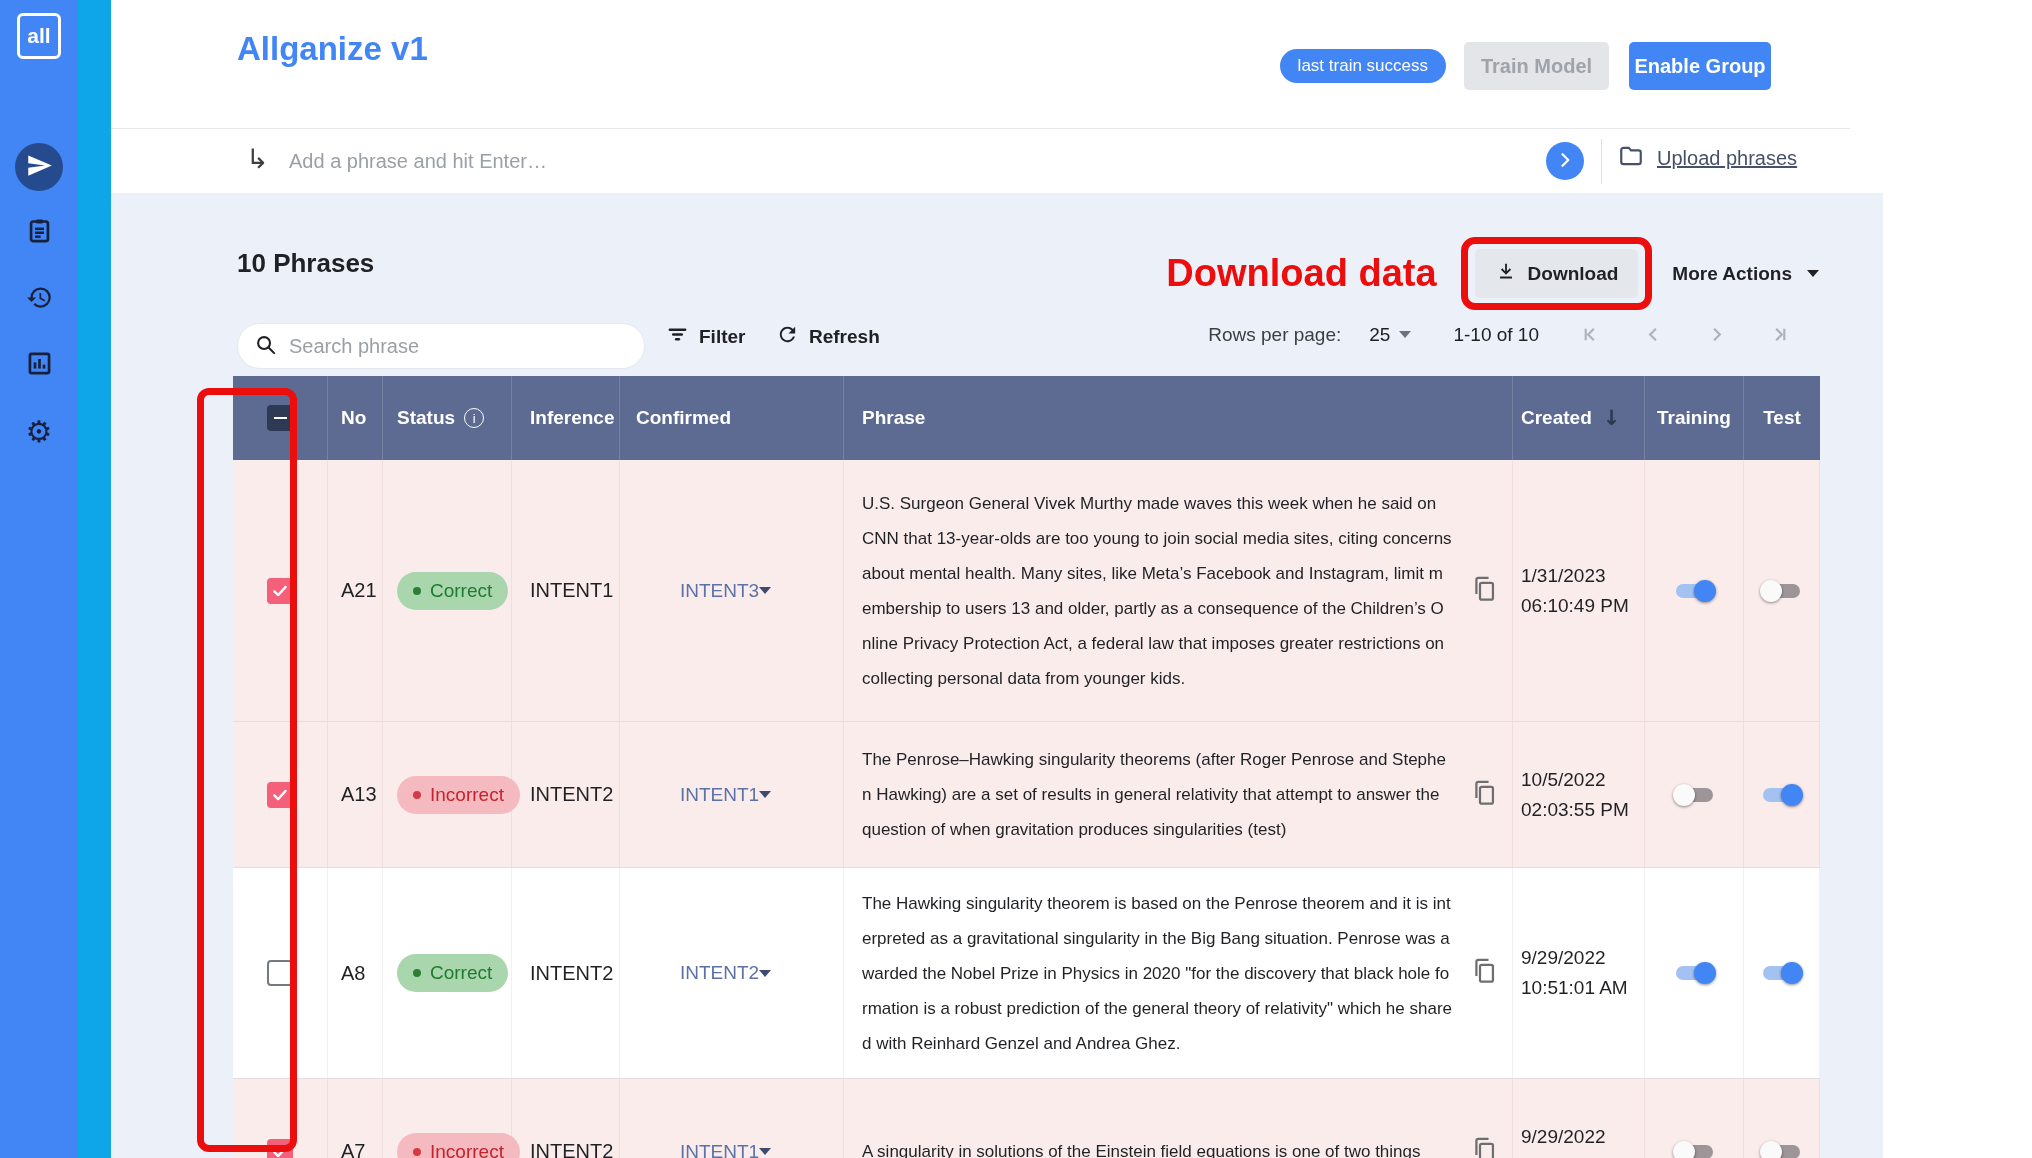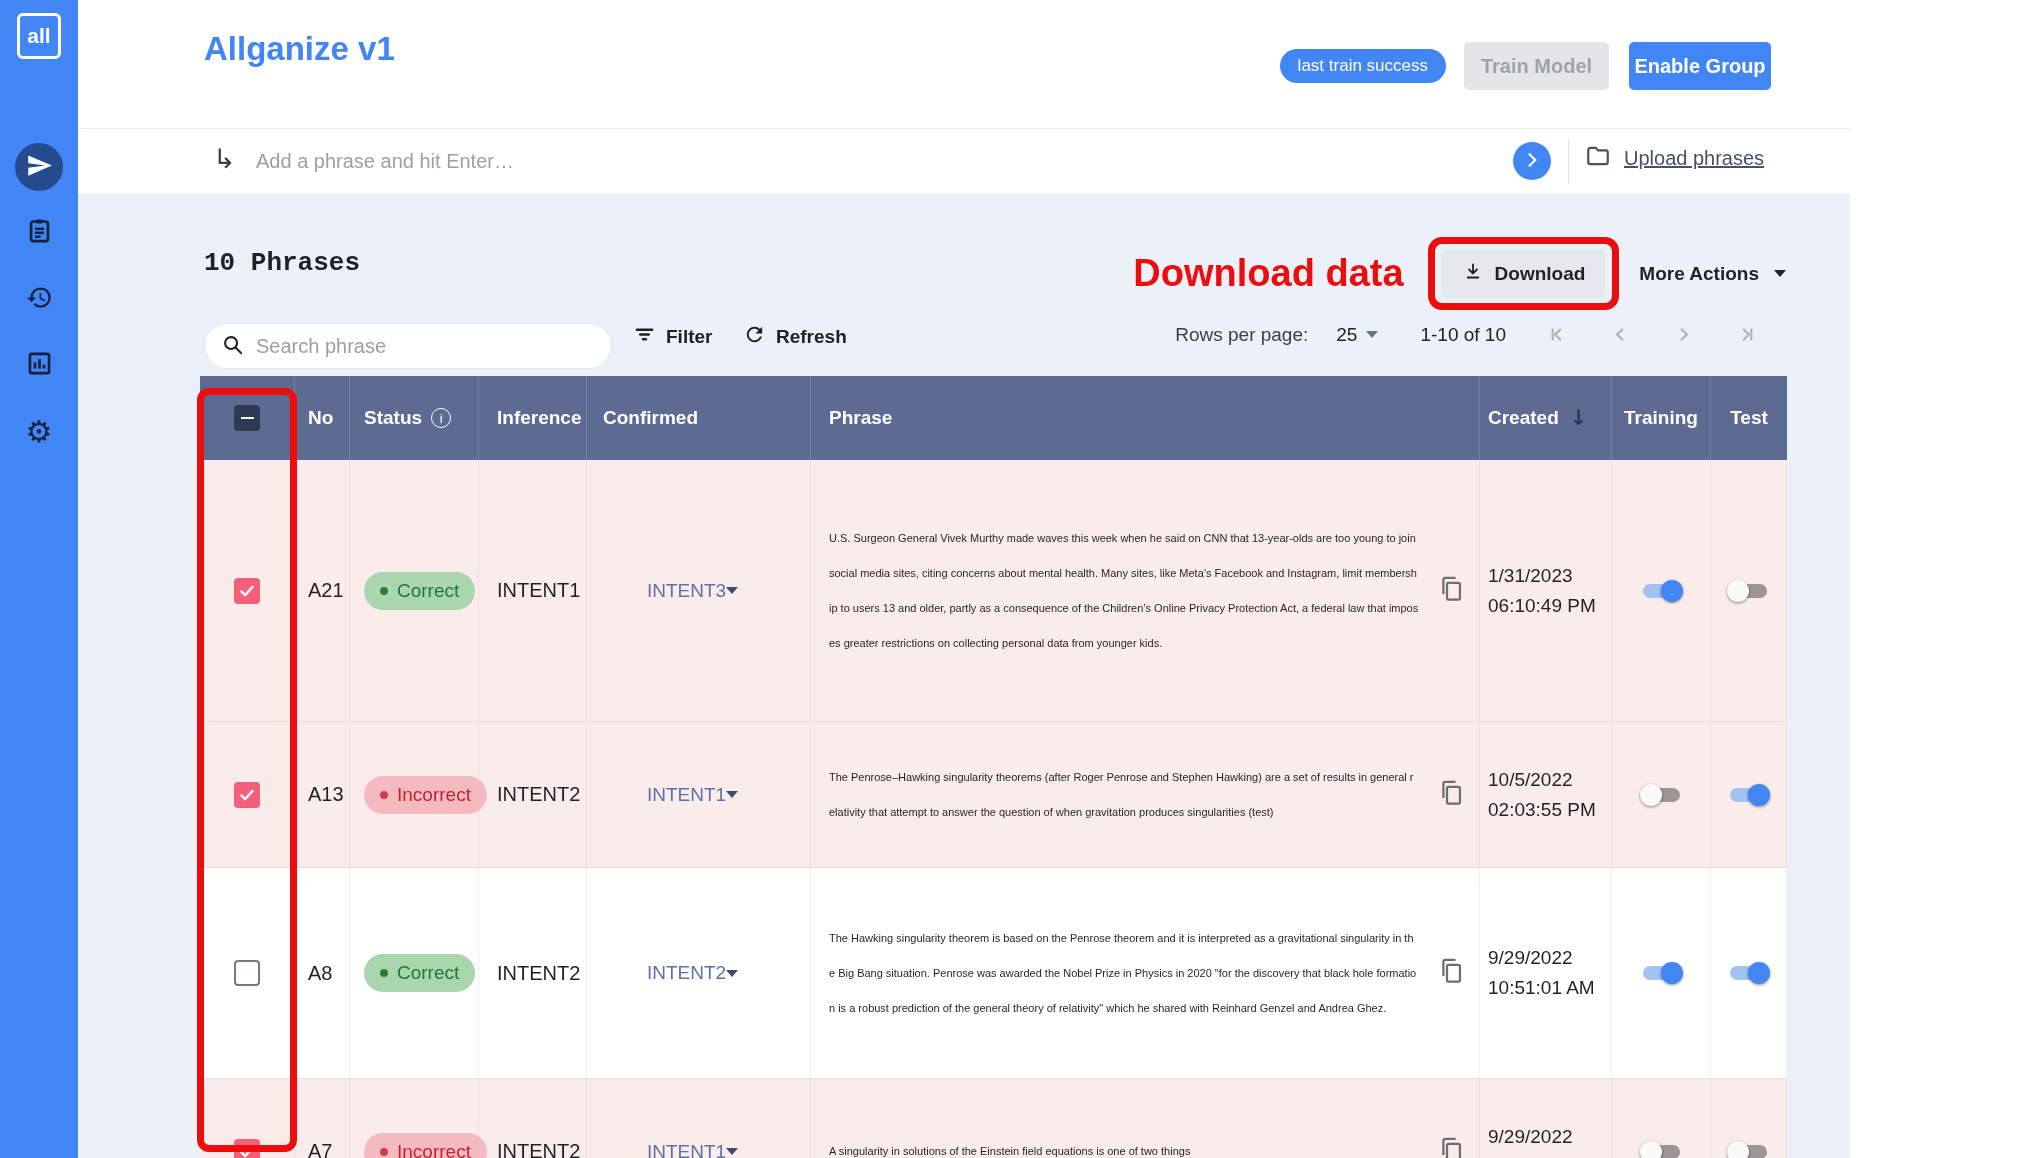--- a/index.html
+++ b/index.html
@@ -12,21 +12,21 @@
   .logo { position:absolute; left:17px; top:13px; width:44px; height:46px; border:3px solid #fff;
     border-radius:6px; display:flex; align-items:center; justify-content:center;
     color:#fff; font-weight:bold; font-size:21px; cursor:pointer; }
   .nav-item { position:absolute; left:50%; transform:translateX(-50%); width:48px; height:48px;
     display:flex; align-items:center; justify-content:center; cursor:pointer; }
   .nav-item.active { background:#264A8E; border-radius:50%; }
   .nav-item svg { width:27px; height:27px; }
   .nav-gear { font-family:"DejaVu Sans",sans-serif; font-size:30px; color:#17213C; line-height:1; }
 
   
-  .main { position:absolute; left:78px; top:0; width:1772px; height:1158px; background:#0ea5e9; }
+  .main { position:absolute; left:78px; top:0; width:1772px; height:1158px; background:#0ea5e9;padding-left:33px; }
 
   .topbar { position:relative; height:128px; background:#fff; }
   .page-title { position:absolute; left:126px; top:30px; font-size:33px; font-weight:bold; color:#4285F4; }
   .top-actions { position:absolute; right:79px; top:42px; height:48px; display:flex; align-items:center; }
   .badge { background:#4285F4; color:#fff; font-size:17px; padding:7px 18px; border-radius:17px; white-space:nowrap; }
   .btn-train { margin-left:18px; width:145px; height:48px; background:#E3E5E8; color:#9FA3AA;
     font-weight:bold; font-size:20px; border:none; border-radius:5px; }
   .btn-enable { margin-left:20px; width:142px; height:48px; background:#4285F4; color:#fff;
     font-weight:bold; font-size:20px; border:none; border-radius:5px; cursor:pointer; }
 
@@ -38,21 +38,21 @@
   .add-input::placeholder { color:#9AA0A6; }
   .add-submit { position:absolute; left:1435px; top:13px; width:38px; height:38px; border-radius:50%;
     background:#4285F4; border:none; display:flex; align-items:center; justify-content:center; cursor:pointer; }
   .vdiv { position:absolute; left:1490px; top:10px; width:1px; height:45px; background:#DDE0E4; }
   .upload { position:absolute; left:1506px; top:14px; display:flex; align-items:center; gap:12px; cursor:pointer; }
   .upload svg { width:28px; height:26px; }
   .upload-label { font-size:20px; color:#475069; text-decoration:underline; font-weight:500; }
 
   .content { position:relative; width:1772px; height:965px; background:#ECF1F9; }
 
-  .phrases-count { position:absolute; left:126px; top:55px; font-size:26px; font-weight:bold; color:#1F2124;font-family:Liberation Mono, monospace; }
+  .phrases-count { position:absolute; left:126px; top:55px; font-size:26px; font-weight:bold; color:#1F2124; }
   .toolbar-right { position:absolute; right:64px; top:44px; display:flex; align-items:center; }
   .annotation-text { color:#EC0D0D; font-size:38px; font-weight:bold; margin-right:24px; white-space:nowrap; }
   .dl-red-box { border:7px solid #EC0D0D; border-radius:14px; padding:5px 7px; }
   .btn-download { display:flex; align-items:center; gap:11px; background:#E4E7EC; border:none;
     border-radius:5px; padding:11px 20px; font-size:19px; font-weight:bold; color:#1F2124; cursor:pointer; }
   .more-actions { display:flex; align-items:center; gap:15px; margin-left:20px; font-size:19px;
     font-weight:bold; color:#1F2124; cursor:pointer; }
   .caret { width:0; height:0; border-left:6px solid transparent; border-right:6px solid transparent;
     border-top:7px solid #3E4B6E; }
   .more-actions .caret { border-top-color:#222; }
@@ -106,21 +106,21 @@
   .cb.checked svg { display:block; }
   .cell-text { font-size:20px; color:#1F2124; }
   .pill { display:inline-flex; align-items:center; gap:9px; padding:8px 16px; border-radius:20px; font-size:19px; }
   .pill .dot { width:8px; height:8px; border-radius:50%; }
   .pill.correct { background:#A9D6AD; color:#1E7B2F; } .pill.correct .dot { background:#2E7D32; }
   .pill.incorrect { background:#F5BABF; color:#C3232F; } .pill.incorrect .dot { background:#D43C45; }
   .select { display:flex; align-items:center; justify-content:center; flex:1;
     margin-left:14px; margin-right:42px; cursor:pointer; }
   .select span { font-size:19px; color:#5C72A6; }
   .c.col-phrase { position:relative; padding-right:60px; }
-  .phrase-p { font-size:11px; line-height:35px; color:#1F2124; width:645px; word-break:break-all; }
+  .phrase-p { font-size:17px; line-height:35px; color:#1F2124; width:645px; word-break:break-all; }
   .copy { position:absolute; right:14px; top:50%; transform:translateY(-50%); cursor:pointer; }
   .copy svg { width:27px; height:31px; }
   .created-cell { display:flex; flex-direction:column; justify-content:center; font-size:19px;
     line-height:30px; color:#1F2124; }
   .toggle { position:relative; width:37px; height:14px; border-radius:7px; background:#9D9597; display:inline-block; cursor:pointer; }
   .toggle .knob { position:absolute; top:-4px; left:-3px; width:22px; height:22px; border-radius:50%;
     background:#FAFAFA; box-shadow:0 1px 3px rgba(0,0,0,0.45); }
   .toggle.on { background:#A3C2F2; }
   .toggle.on .knob { left:auto; right:-3px; background:#4285F4; }
 

